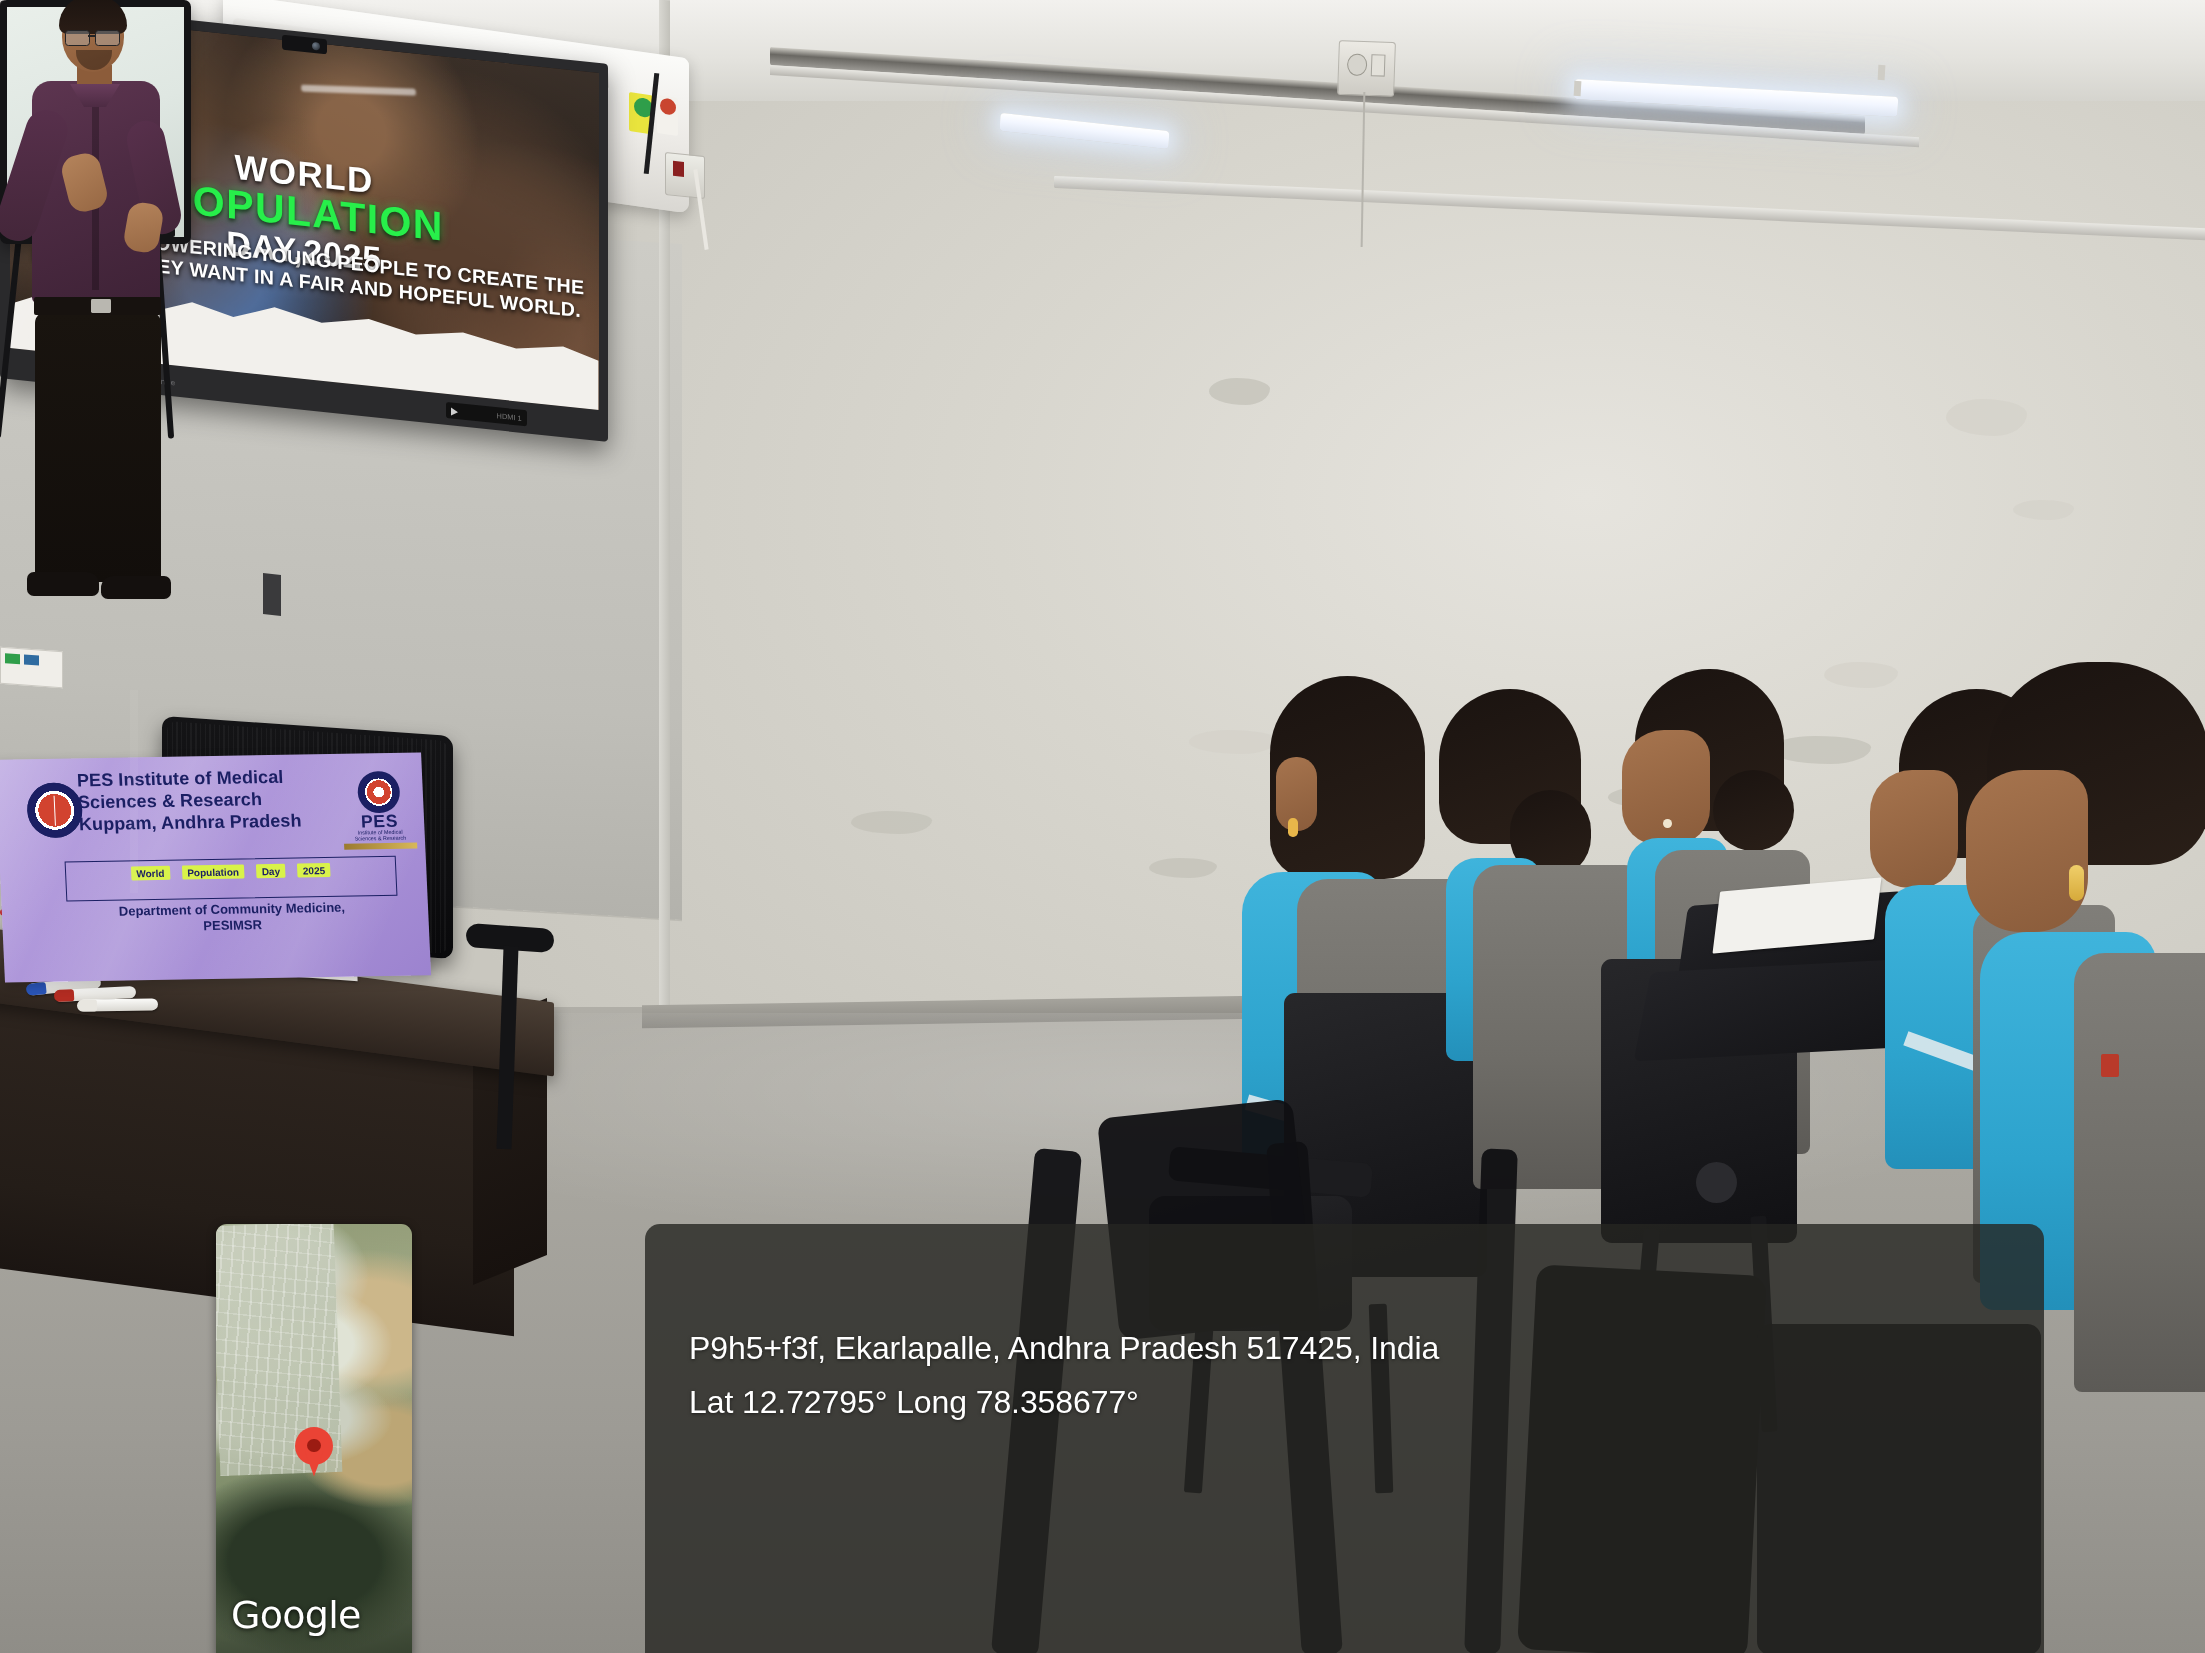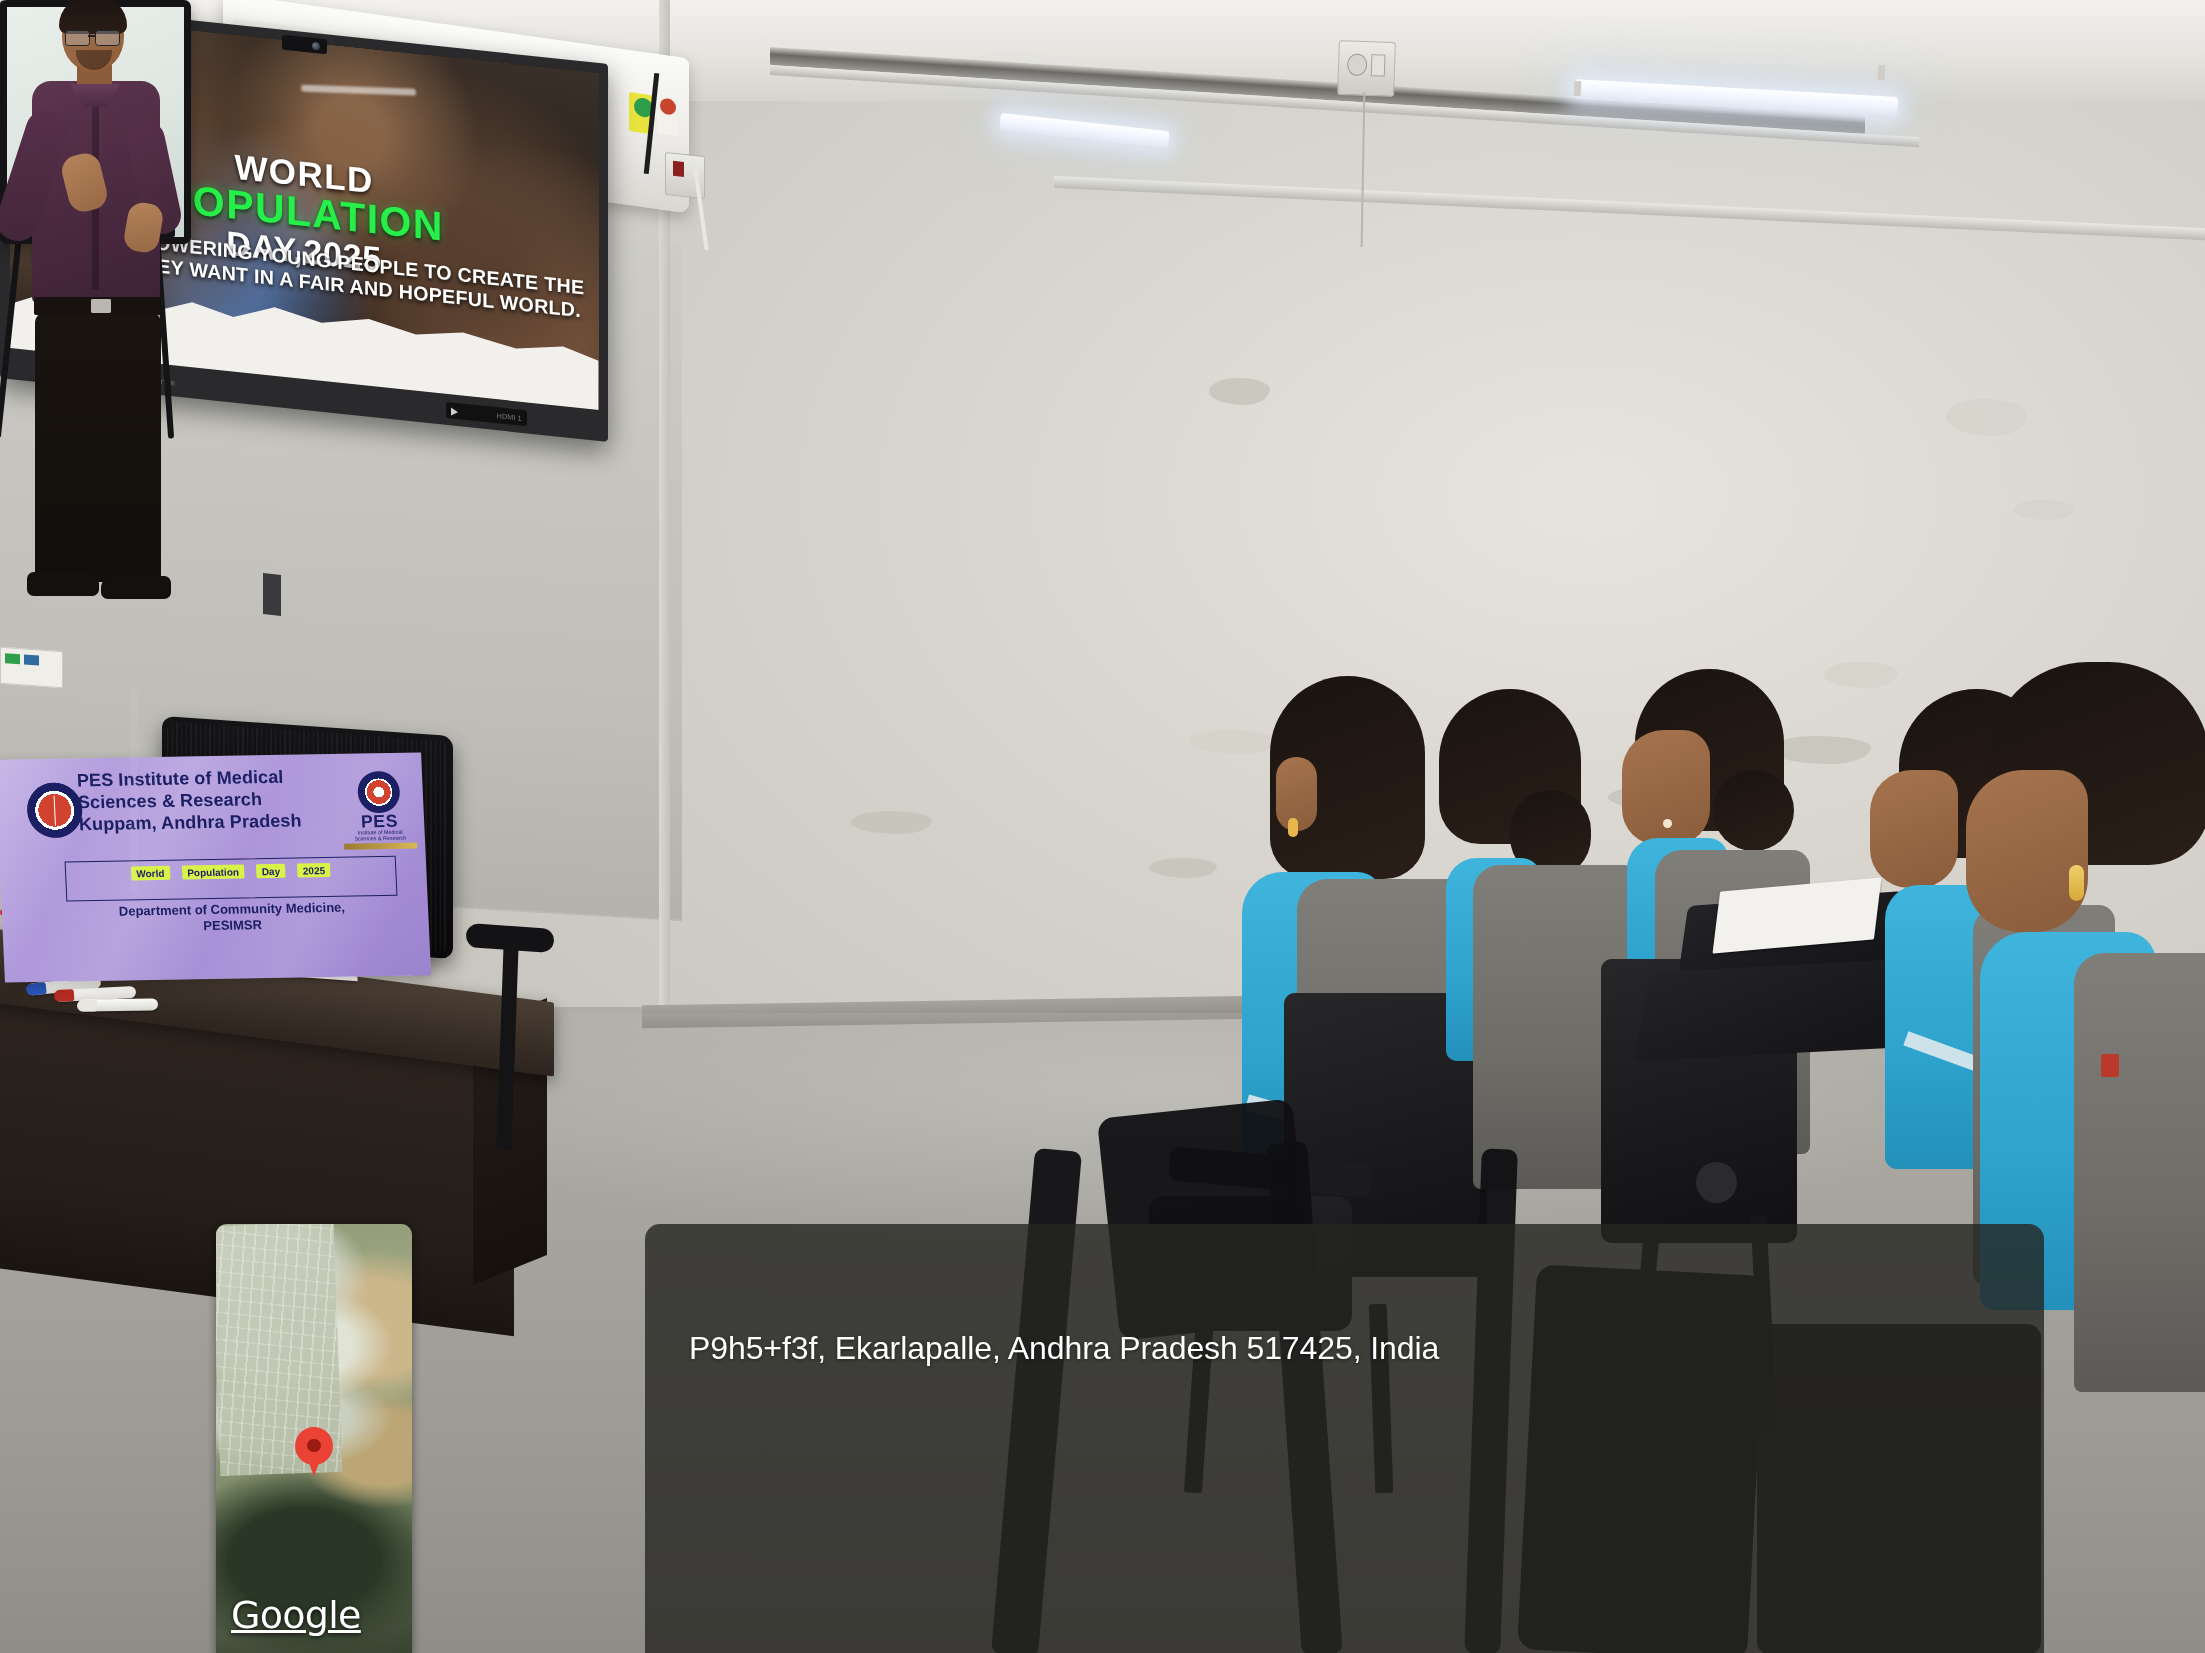--- a/index.html
+++ b/index.html
@@ -316,21 +316,21 @@
       repeating-linear-gradient(96deg, rgba(255,255,255,.30) 0 2px, rgba(255,255,255,0) 2px 10.8px),
       repeating-linear-gradient(8deg, rgba(255,255,255,.22) 0 1.4px, rgba(255,255,255,0) 1.4px 13.5px),
       linear-gradient(150deg,#c9cfbd,#b4bca6);
     opacity:.9;transform:rotate(-2deg);}
   #map-pin{position:absolute;left:50%;top:47%;width:38px;height:50px;margin-left:-19px;}
   #map-pin .h{position:absolute;left:0;top:0;width:38px;height:38px;border-radius:50%;background:#ea4335;}
   #map-pin .t{position:absolute;left:9.5px;top:24px;width:19px;height:26px;background:#ea4335;
     clip-path:polygon(0 0,100% 0,50% 100%);}
   #map-pin .d{position:absolute;left:12px;top:12px;width:13.5px;height:13.5px;border-radius:50%;background:#9b1b12;}
   #map-google{position:absolute;left:15px;bottom:17.6px;color:#fff;font-size:38px;font-weight:400;
-    letter-spacing:-0.7px;text-shadow:0 1.4px 4px rgba(0,0,0,.8);font-family:"DejaVu Sans",sans-serif;text-decoration:underline;}
+    letter-spacing:-0.7px;text-shadow:0 1.4px 4px rgba(0,0,0,.8);font-family:"DejaVu Sans",sans-serif;}
 
   #info-panel{position:absolute;left:645px;top:1224px;width:1399px;height:431px;
     background:rgba(38,38,34,.80);border-radius:15px 15px 0 0;}
   #info-inner{position:absolute;left:44px;top:88px;right:20px;}
   #info-title{color:#fff;font-size:58px;font-weight:400;letter-spacing:-0.7px;line-height:1.02;
     text-shadow:0 1.4px 4px rgba(0,0,0,.55);}
   .info-line{color:#fff;font-size:32px;font-weight:400;letter-spacing:-0.1px;margin-top:17.6px;
     text-shadow:0 1.4px 3.4px rgba(0,0,0,.55);}
 
   
@@ -598,17 +598,18 @@
       <div class="h"></div>
       <div class="t"></div>
       <div class="d"></div>
     </div>
     <div id="map-google">Google</div>
   </div>
 
   <div id="info-panel">
     <div id="info-inner">
       <div class="info-line">P9h5+f3f, Ekarlapalle, Andhra Pradesh 517425, India</div>
+      <div class="info-line">Lat 12.72795° Long 78.358677°</div>
     </div>
   </div>
 
 </div>
 
 
 </body></html>

